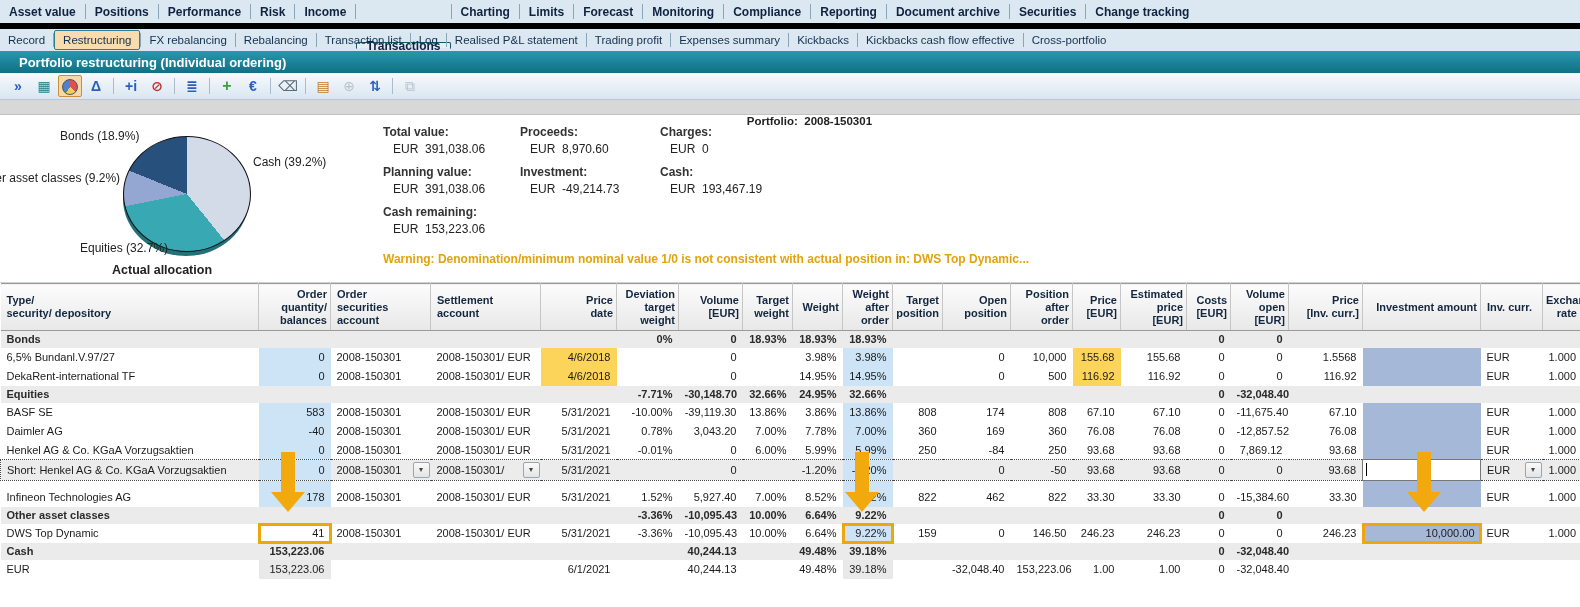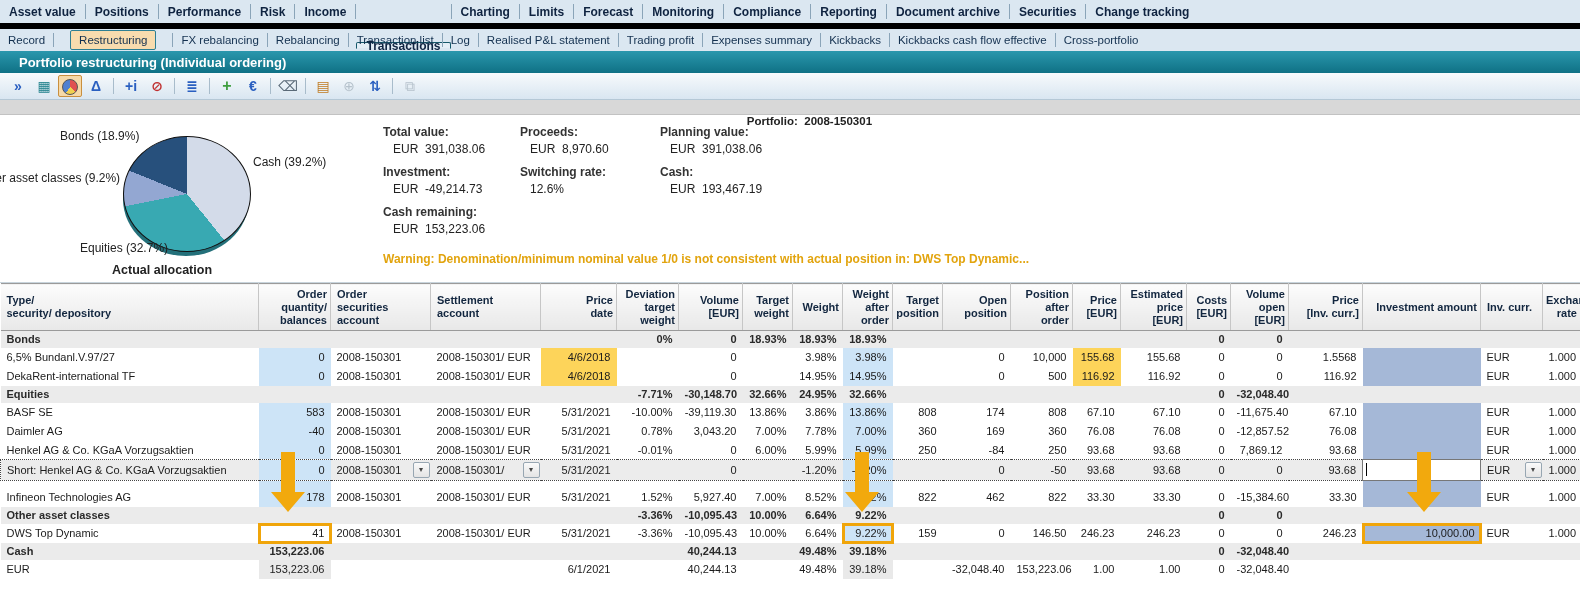--- a/index.html
+++ b/index.html
@@ -8,21 +8,21 @@
   
   .menubar{height:23px;background:#dbe7f1;border-bottom:6px solid #000000;
            display:flex;align-items:stretch;font-size:12px;font-weight:bold;color:#0f2340;}
   .mtab{padding:3px 9px 2px 9px;display:flex;align-items:center;cursor:default;white-space:nowrap;}
   .mtab.active{border:1px solid #16586a;border-bottom:1px solid #dbe7f1;background:#e4eef6;
                border-radius:2px 2px 0 0;margin-bottom:-1px;margin-top:42px;}
   .msep{width:1px;background:#8aa4b8;margin:4px 0;}
   .subtabs{height:22px;background:#dbe7f1;display:flex;align-items:stretch;
            font-size:11.5px;color:#13304f;}
   .stab{padding:3px 8px;display:flex;align-items:center;white-space:nowrap;}
-  .stab.active{background:#f8dcae;border:1px solid #2e7f93;border-radius:2px;margin:1px 16px;}
+  .stab.active{background:#f8dcae;border:1px solid #2e7f93;border-radius:2px;margin:1px 0;}
   
   .titlebar{height:22px;background:linear-gradient(#2a97ad,#0f7185);color:#fff;
             font-size:13px;font-weight:bold;display:flex;align-items:center;padding-left:19px;}
   .toolbar{height:26px;background:linear-gradient(#f7fafc,#d9e6f1);border-bottom:1px solid #b5c8d6;
            display:flex;align-items:center;padding-left:5px;}
   .ticon{min-width:22px;height:20px;line-height:20px;text-align:center;font-size:14px;
          margin:0 1px;border:1px solid transparent;border-radius:2px;}
   .ticon.active{background:#f6d9a8;border:1px solid #c98f3e;}
   .tsep{width:1px;height:16px;background:#a8bccb;margin:0 4px;}
   .ic-blue{color:#2a5fc0;font-weight:bold;}
@@ -193,30 +193,30 @@
   <div class="summary">
       <div>
         <div class="sv-label">Total value:</div>
         <div class="sv-val">EUR  391,038.06</div>
       </div>
       <div>
         <div class="sv-label">Proceeds:</div>
         <div class="sv-val">EUR  8,970.60</div>
       </div>
       <div>
+        <div class="sv-label">Charges:</div>
+        <div class="sv-val">EUR  0</div>
+      </div>
+      <div>
         <div class="sv-label">Planning value:</div>
         <div class="sv-val">EUR  391,038.06</div>
       </div>
       <div>
         <div class="sv-label">Investment:</div>
         <div class="sv-val">EUR  -49,214.73</div>
-      </div>
-      <div>
-        <div class="sv-label">Switching rate:</div>
-        <div class="sv-val">12.6%</div>
       </div>
       <div>
         <div class="sv-label">Cash:</div>
         <div class="sv-val">EUR  193,467.19</div>
       </div>
       <div>
         <div class="sv-label">Cash remaining:</div>
         <div class="sv-val">EUR  153,223.06</div>
       </div>
     </div>

